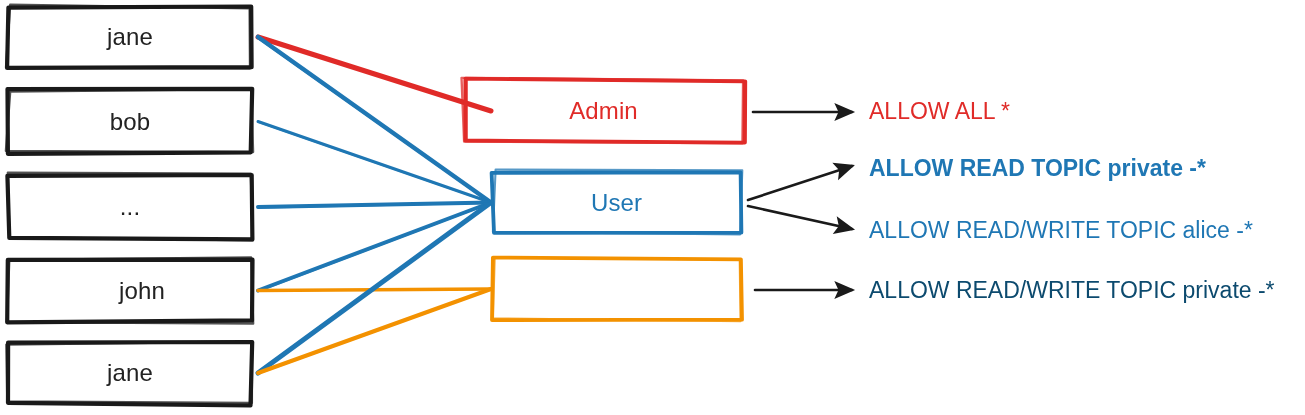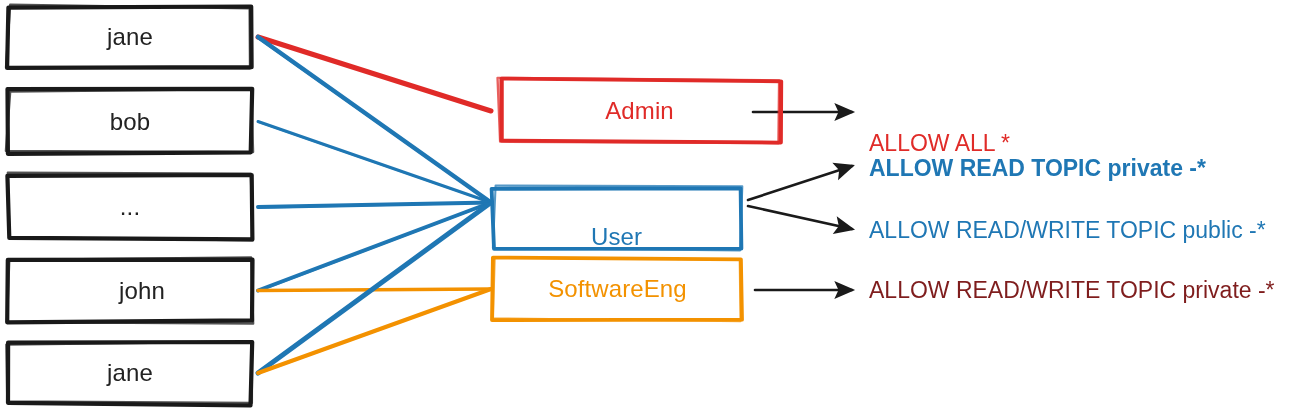--- a/index.html
+++ b/index.html
@@ -126,42 +126,41 @@
       </div>
       <div class="node" style="left: 8px; top: 342px; width: 244px; height: 62px;">
         <svg class="sketch" viewBox="0 0 256 74" preserveAspectRatio="none">
           <path d="M6.1,6.6 L250.2,6.0 L248.5,69.5 L6.0,66.8 Z" fill="none" stroke="#1A1A1A" stroke-width="4.2" stroke-linecap="round" stroke-linejoin="round" opacity="1"></path>
           <path d="M4.3,8.6 L250.0,5.5 L249.9,66.9 L5.3,65.4 Z" fill="none" stroke="#1A1A1A" stroke-width="2.3100000000000005" stroke-linecap="round" stroke-linejoin="round" opacity="0.75"></path>
         </svg>
         <span class="label" style="color: rgb(34, 34, 34);">jane</span>
       </div>
     </div>
   <div id="role-nodes">
-      <div class="node" style="left: 499px; top: 80px; width: 281px; height: 62px;">
+      <div class="node" style="left: 463px; top: 80px; width: 281px; height: 62px;">
         <svg class="sketch" viewBox="0 0 259 74" preserveAspectRatio="none">
           <path d="M7.6,4.6 L254.6,7.3 L254.3,68.6 L7.6,66.5 Z" fill="none" stroke="#E02B28" stroke-width="3.8" stroke-linecap="round" stroke-linejoin="round" opacity="1"></path>
           <path d="M4.0,3.7 L252.9,6.3 L252.3,69.4 L6.3,67.8 Z" fill="none" stroke="#E02B28" stroke-width="2.09" stroke-linecap="round" stroke-linejoin="round" opacity="0.75"></path>
         </svg>
         <span class="label" style="color: rgb(224, 43, 40);">Admin</span>
       </div>
-      <div class="node" style="left: 493px; top: 188px; width: 247px; height: 61px; align-items: flex-end;">
+      <div class="node" style="left: 493px; top: 172px; width: 247px; height: 61px;">
         <svg class="sketch" viewBox="0 0 259 73" preserveAspectRatio="none">
           <path d="M4.6,6.8 L253.6,6.3 L254.4,66.6 L7.0,66.8 Z" fill="none" stroke="#1F77B4" stroke-width="3.8" stroke-linecap="round" stroke-linejoin="round" opacity="1"></path>
           <path d="M8.6,3.6 L255.3,4.4 L253.0,68.5 L5.9,65.8 Z" fill="none" stroke="#1F77B4" stroke-width="2.09" stroke-linecap="round" stroke-linejoin="round" opacity="0.75"></path>
         </svg>
         <span class="label" style="color: rgb(31, 119, 180);">User</span>
       </div>
       <div class="node" style="left: 493px; top: 258px; width: 249px; height: 62px;">
         <svg class="sketch" viewBox="0 0 261 74" preserveAspectRatio="none">
           <path d="M5.9,5.6 L253.9,7.3 L255.0,67.6 L5.0,68.1 Z" fill="none" stroke="#F39200" stroke-width="3.8" stroke-linecap="round" stroke-linejoin="round" opacity="1"></path>
           <path d="M7.7,5.7 L252.7,7.5 L253.5,69.3 L6.0,66.3 Z" fill="none" stroke="#F39200" stroke-width="2.09" stroke-linecap="round" stroke-linejoin="round" opacity="0.75"></path>
         </svg>
-        <span class="label" style="color: rgb(243, 146, 0);">SoftwareEng</span>
       </div>
     </div>
   <div id="perm-nodes">
-      <div class="perm" style="left: 869px; top: 100px; color: rgb(224, 43, 40); margin-top: 32px;">ALLOW ALL *</div>
+      <div class="perm" style="left: 869px; top: 100px; color: rgb(224, 43, 40);">ALLOW ALL *</div>
       <div class="perm" style="left: 869px; top: 157px; color: rgb(31, 119, 180); font-weight: bold;">ALLOW READ TOPIC private -*</div>
-      <div class="perm" style="left: 869px; top: 219px; color: rgb(31, 119, 180);">ALLOW READ/WRITE TOPIC public -*</div>
-      <div class="perm" style="left: 869px; top: 279px; color: #7f1d1d;">ALLOW READ/WRITE TOPIC private -*</div>
+      <div class="perm" style="left: 869px; top: 219px; color: rgb(31, 119, 180);">ALLOW READ/WRITE TOPIC alice -*</div>
+      <div class="perm" style="left: 869px; top: 279px; color: #0c4a6e;">ALLOW READ/WRITE TOPIC private -*</div>
     </div>
 
 </div>
 
 </body></html>

